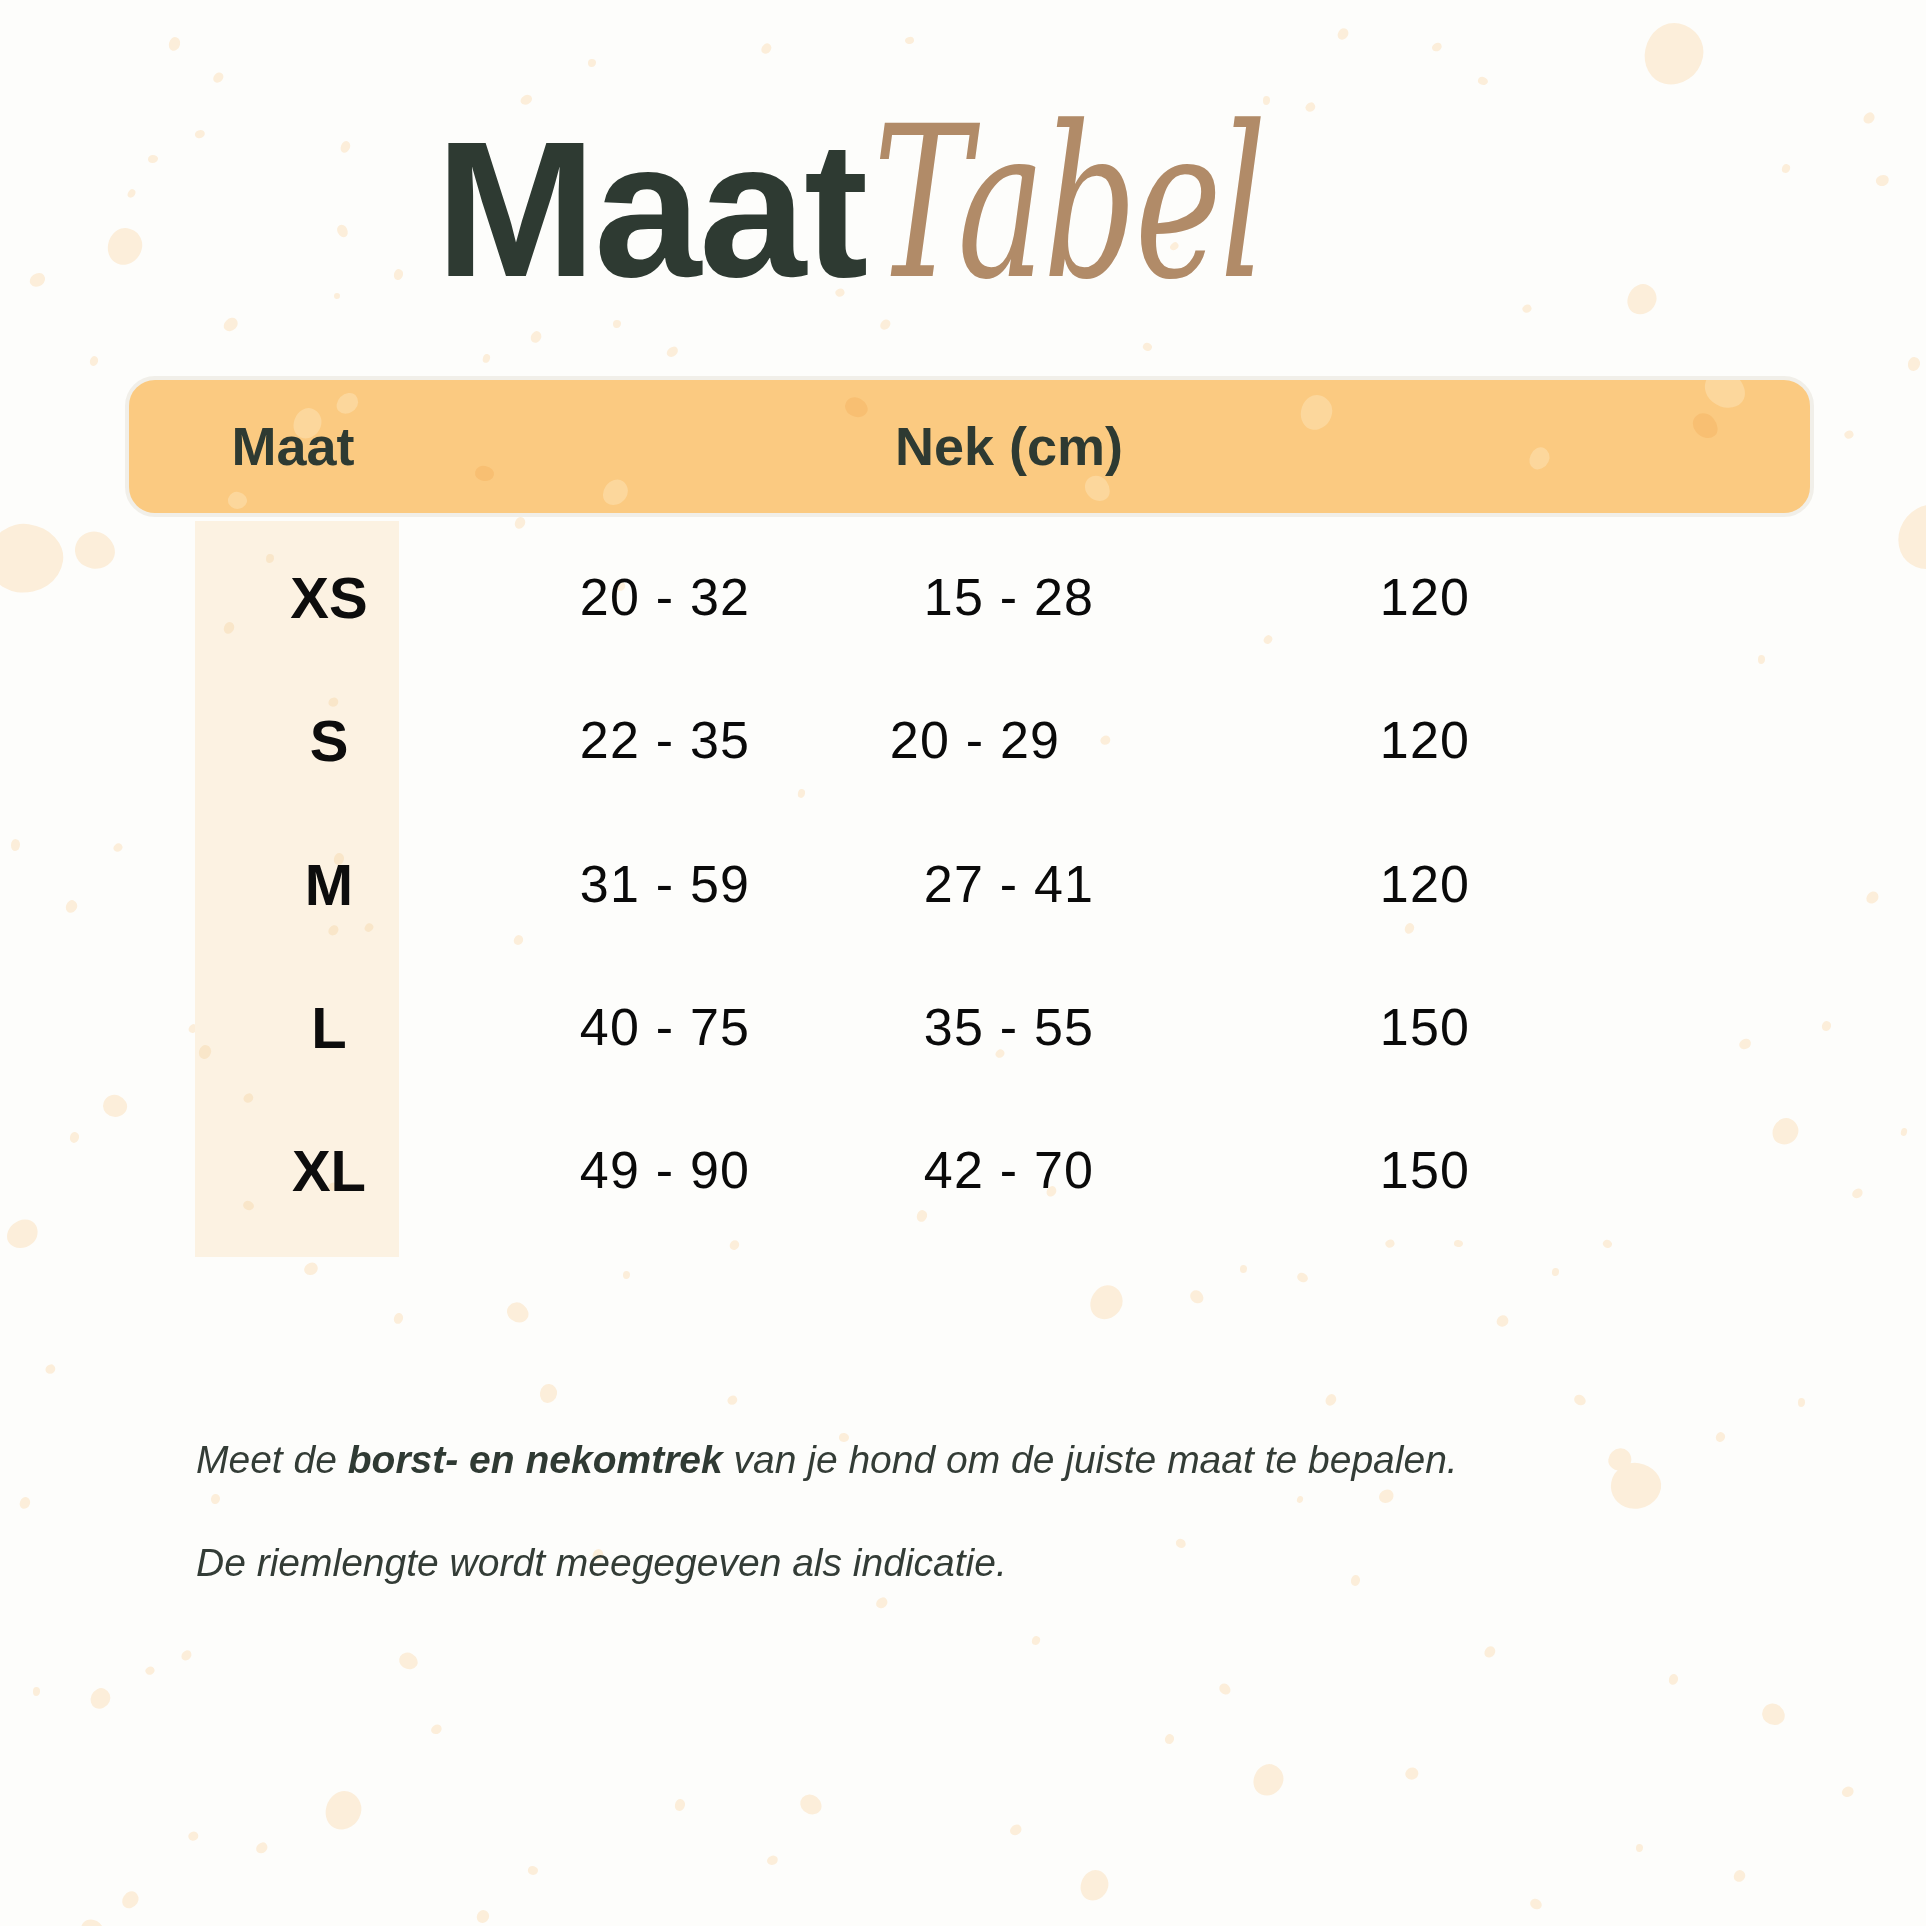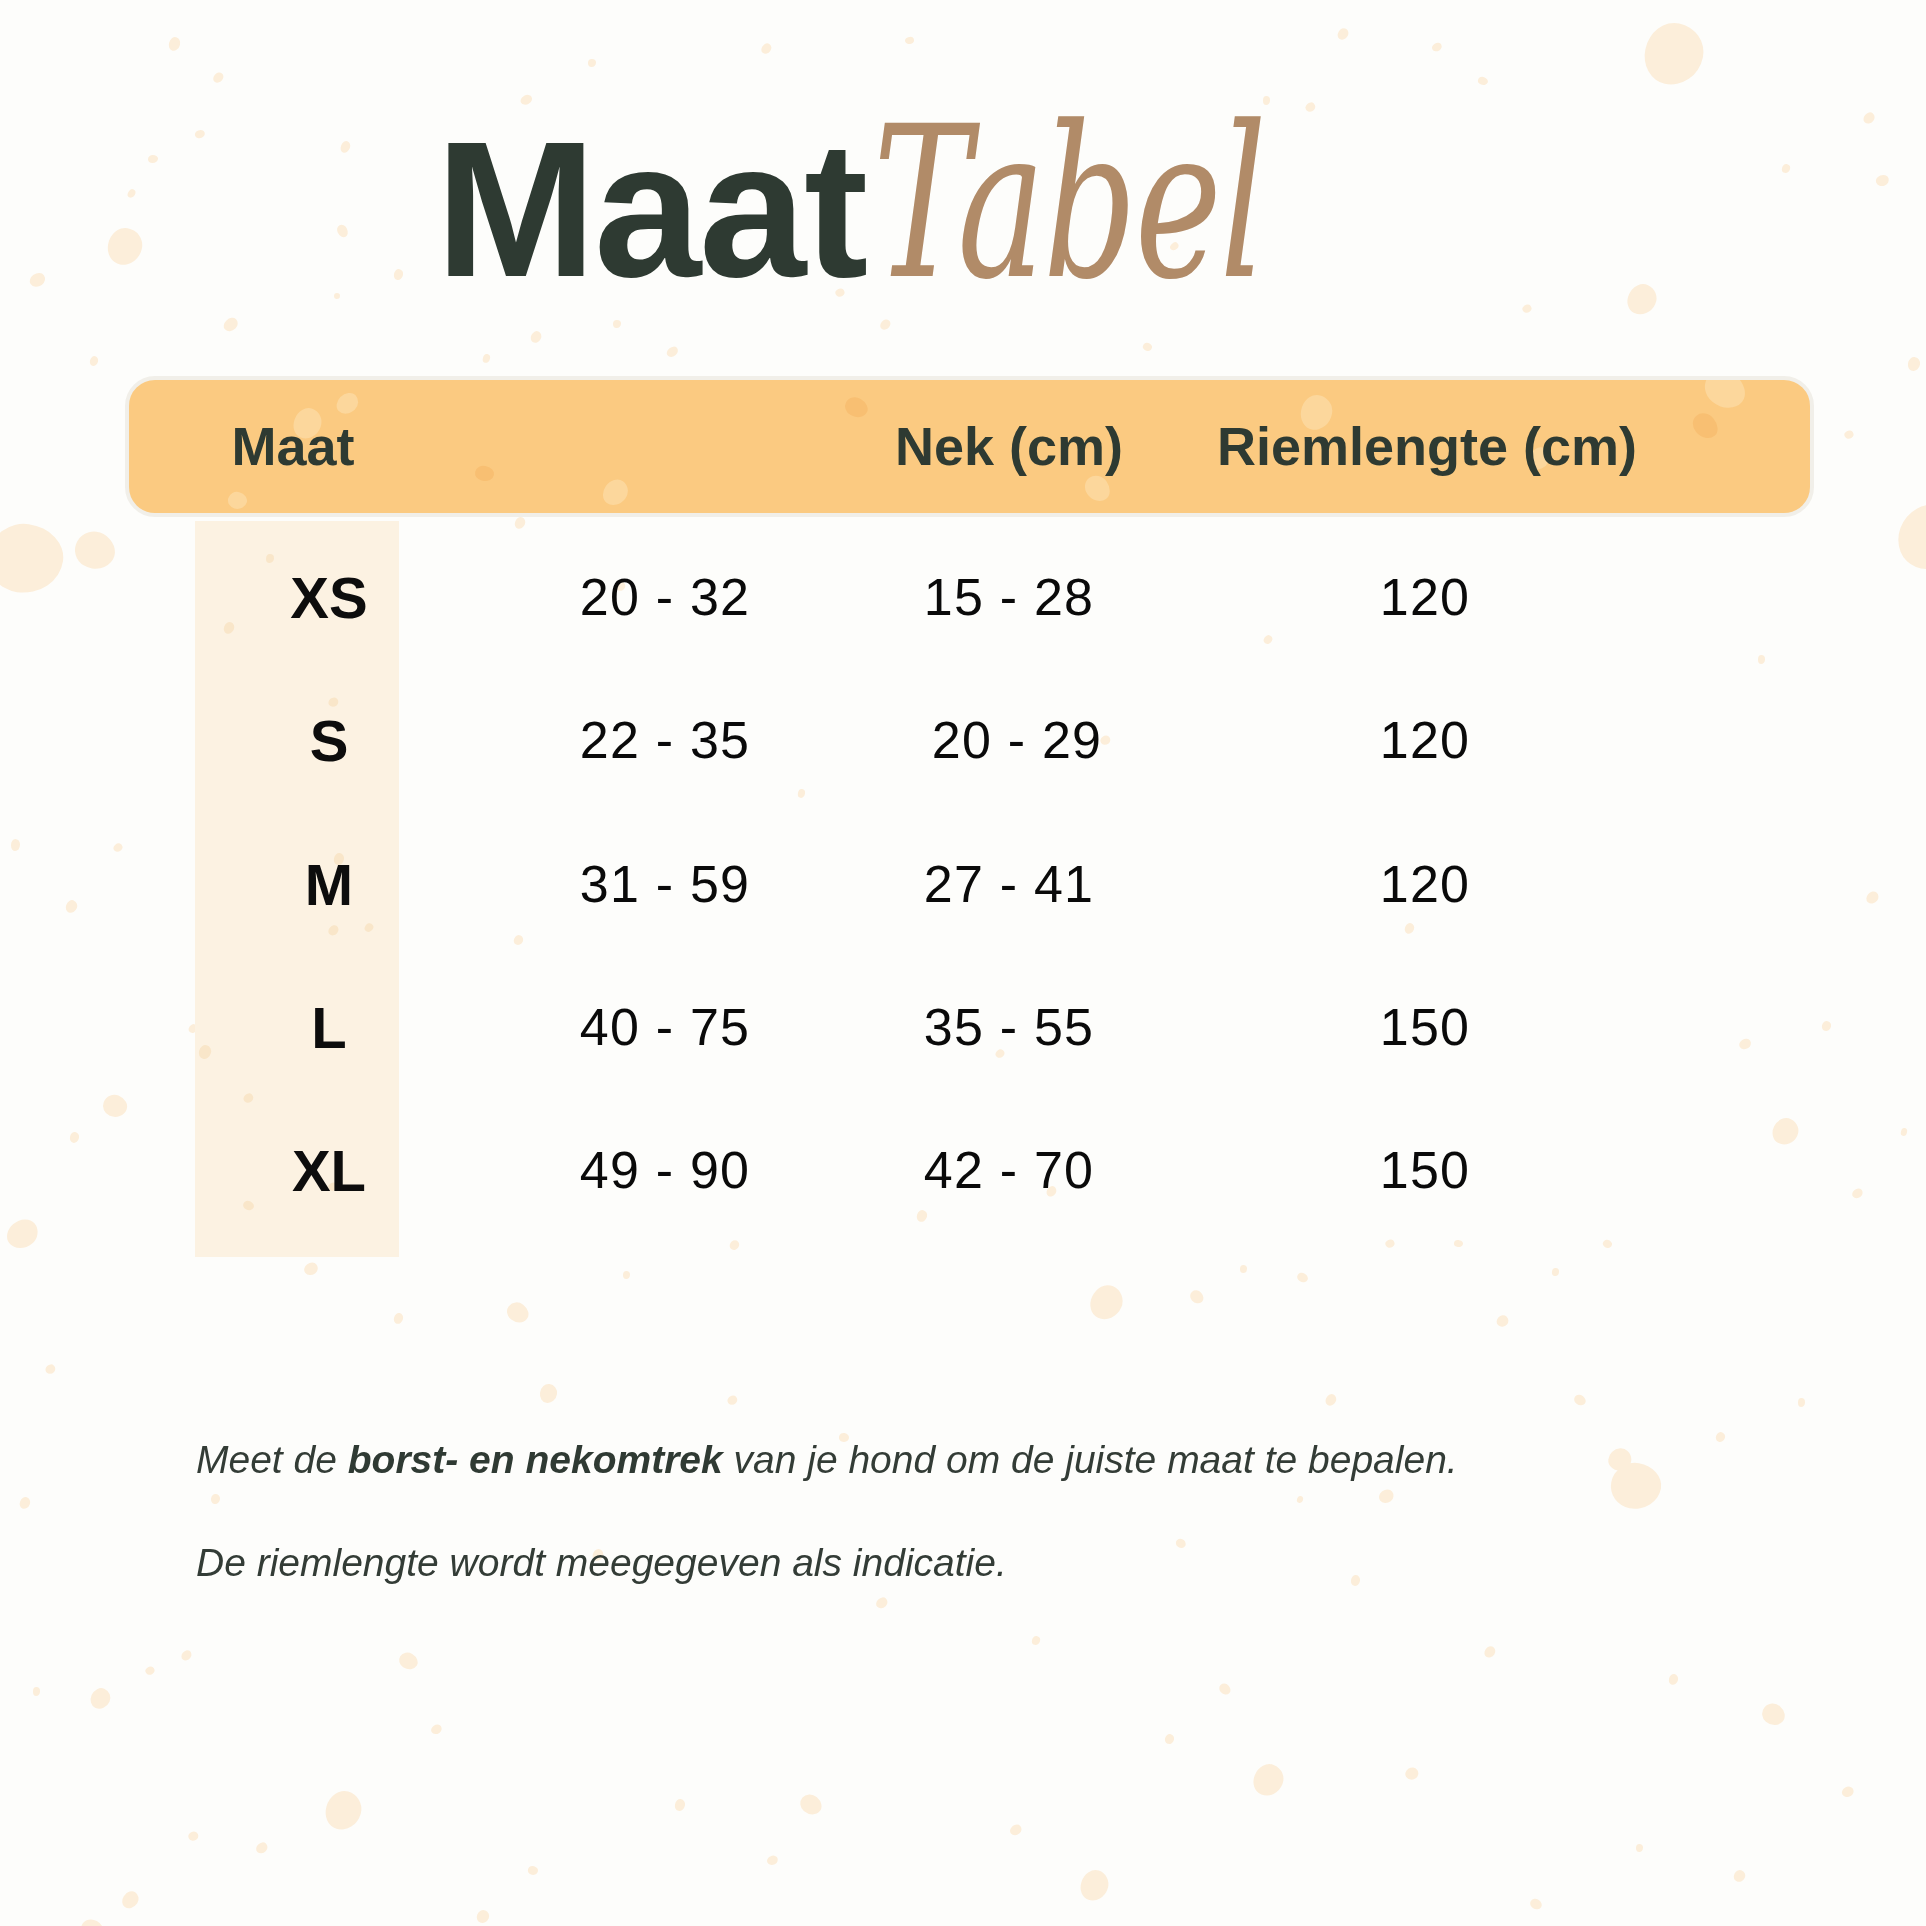--- a/index.html
+++ b/index.html
@@ -201,21 +201,20 @@
         <div class="blob" style="left: 1401px; top: 67px; width: 19px; height: 23px; background: rgb(252, 215, 156); transform: rotate(25deg);"></div>
         <div class="blob" style="left: 1575px; top: -8.5px; width: 42px; height: 35px; background: rgb(252, 215, 156); transform: rotate(40deg);"></div>
         <div class="blob" style="left: 99px; top: 112px; width: 19px; height: 17px; background: rgb(252, 215, 156); transform: rotate(15deg);"></div>
         <div class="blob" style="left: 716px; top: 18px; width: 23px; height: 18.5px; background: rgb(248, 191, 114); transform: rotate(30deg);"></div>
         <div class="blob" style="left: 1563px; top: 35px; width: 27px; height: 21.6px; background: rgb(248, 191, 114); transform: rotate(50deg);"></div>
         <div class="blob" style="left: 346px; top: 86px; width: 18.5px; height: 15.4px; background: rgb(248, 191, 114); transform: rotate(12deg);"></div>
       </div>
   </div>
   <div class="header-cell" style="left:293px">Maat</div>
   <div class="header-cell" style="left:1009px">Nek (cm)</div>
-  <div class="header-cell" style="left:1427px">Riemlengte (cm)</div>
 
   <div class="size-band">
     <div class="layer" id="band-spots">
         <div class="blob" style="left: 29px; top: 101px; width: 10px; height: 12.3px; background: rgb(249, 230, 201); transform: rotate(20deg);"></div>
         <div class="blob" style="left: 134px; top: 176px; width: 8.5px; height: 10px; background: rgb(249, 230, 201); transform: rotate(50deg);"></div>
         <div class="blob" style="left: 3.5px; top: 524px; width: 11.6px; height: 14px; background: rgb(249, 230, 201); transform: rotate(15deg);"></div>
         <div class="blob" style="left: 134px; top: 404px; width: 9.2px; height: 10.8px; background: rgb(249, 230, 201); transform: rotate(40deg);"></div>
         <div class="blob" style="left: 48px; top: 680px; width: 10.8px; height: 9.2px; background: rgb(249, 230, 201); transform: rotate(25deg);"></div>
         <div class="blob" style="left: 134px; top: 661px; width: 7.7px; height: 9.2px; background: rgb(249, 230, 201); transform: rotate(60deg);"></div>
         <div class="blob" style="left: 139px; top: 332px; width: 10px; height: 11.6px; background: rgb(249, 230, 201); transform: rotate(10deg);"></div>
@@ -225,21 +224,21 @@
       </div>
   </div>
 
   <div class="size-label" style="left:293px;top:597px">XS</div>
   <div class="num-cell" style="left:665px;top:597px">20 - 32</div>
   <div class="num-cell" style="left:1009px;top:597px">15 - 28</div>
   <div class="num-cell" style="left:1425px;top:597px">120</div>
 
   <div class="size-label" style="left:293px;top:740px">S</div>
   <div class="num-cell" style="left:665px;top:740px">22 - 35</div>
-  <div class="num-cell" style="left:1017px;top:740px">20 - 29</div>
+  <div class="num-cell" style="left:975px;top:740px">20 - 29</div>
   <div class="num-cell" style="left:1425px;top:740px">120</div>
 
   <div class="size-label" style="left:293px;top:884px">M</div>
   <div class="num-cell" style="left:665px;top:884px">31 - 59</div>
   <div class="num-cell" style="left:1009px;top:884px">27 - 41</div>
   <div class="num-cell" style="left:1425px;top:884px">120</div>
 
   <div class="size-label" style="left:293px;top:1027px">L</div>
   <div class="num-cell" style="left:665px;top:1027px">40 - 75</div>
   <div class="num-cell" style="left:1009px;top:1027px">35 - 55</div>

